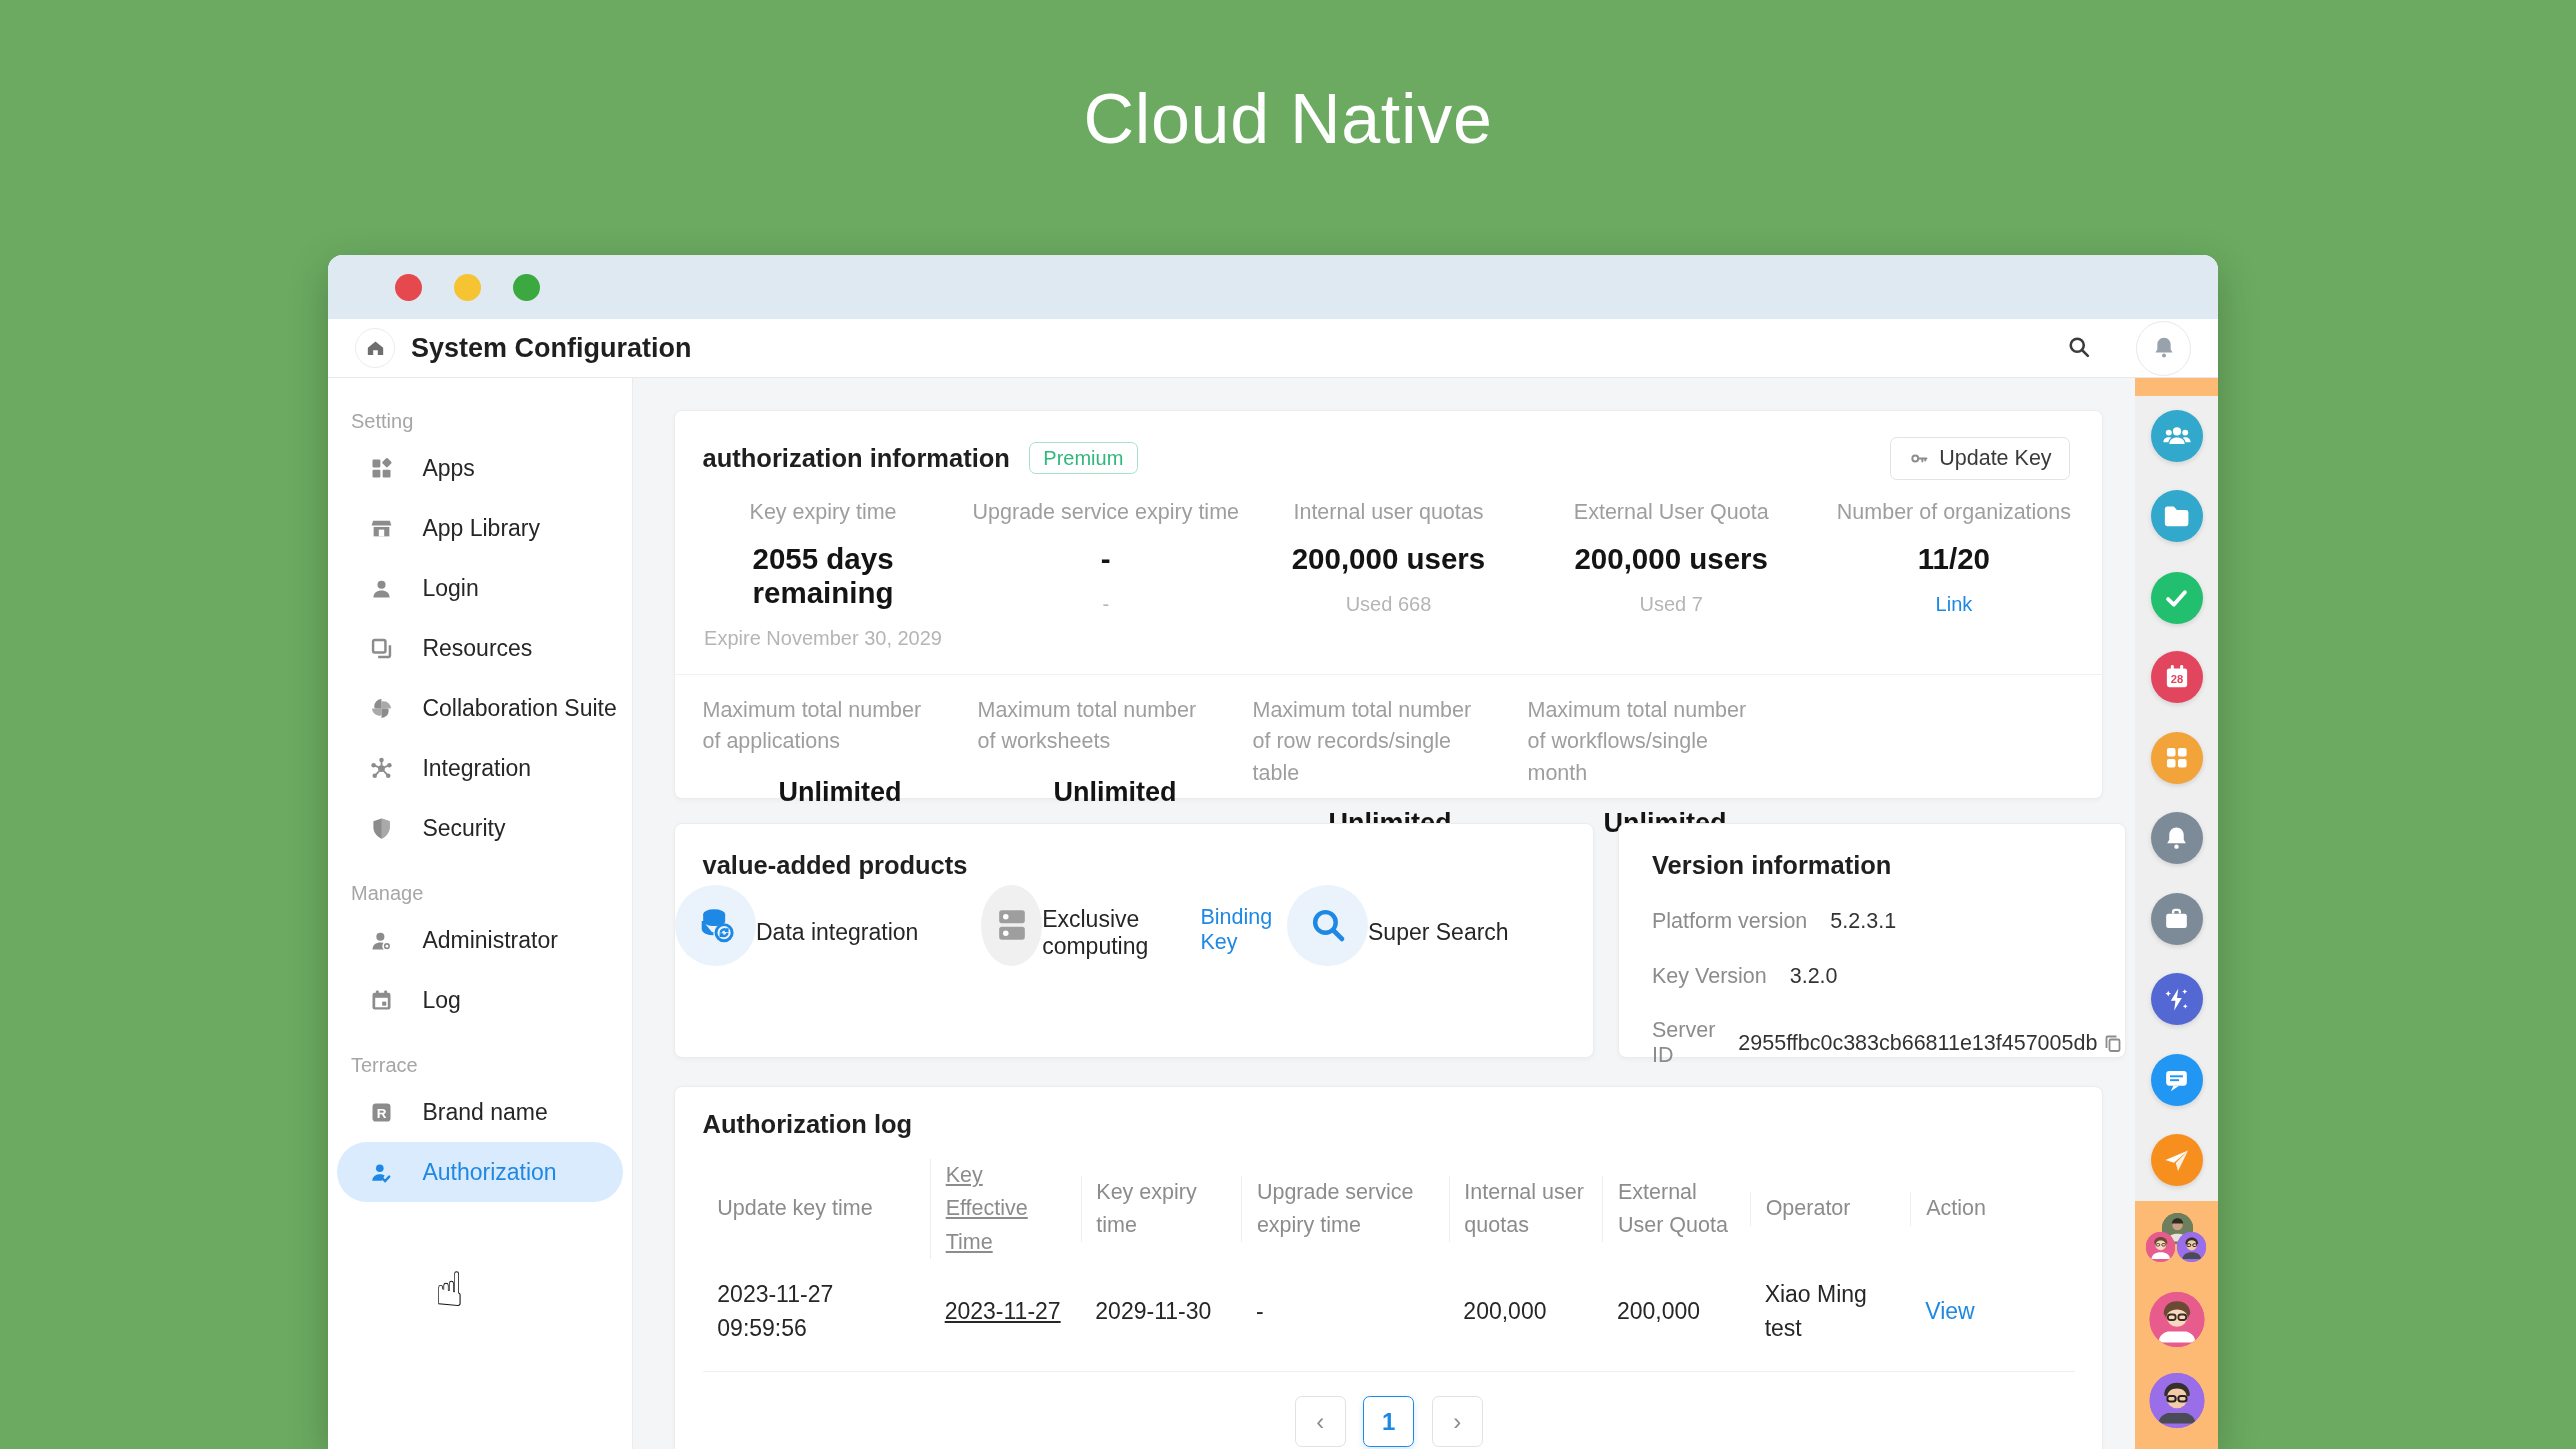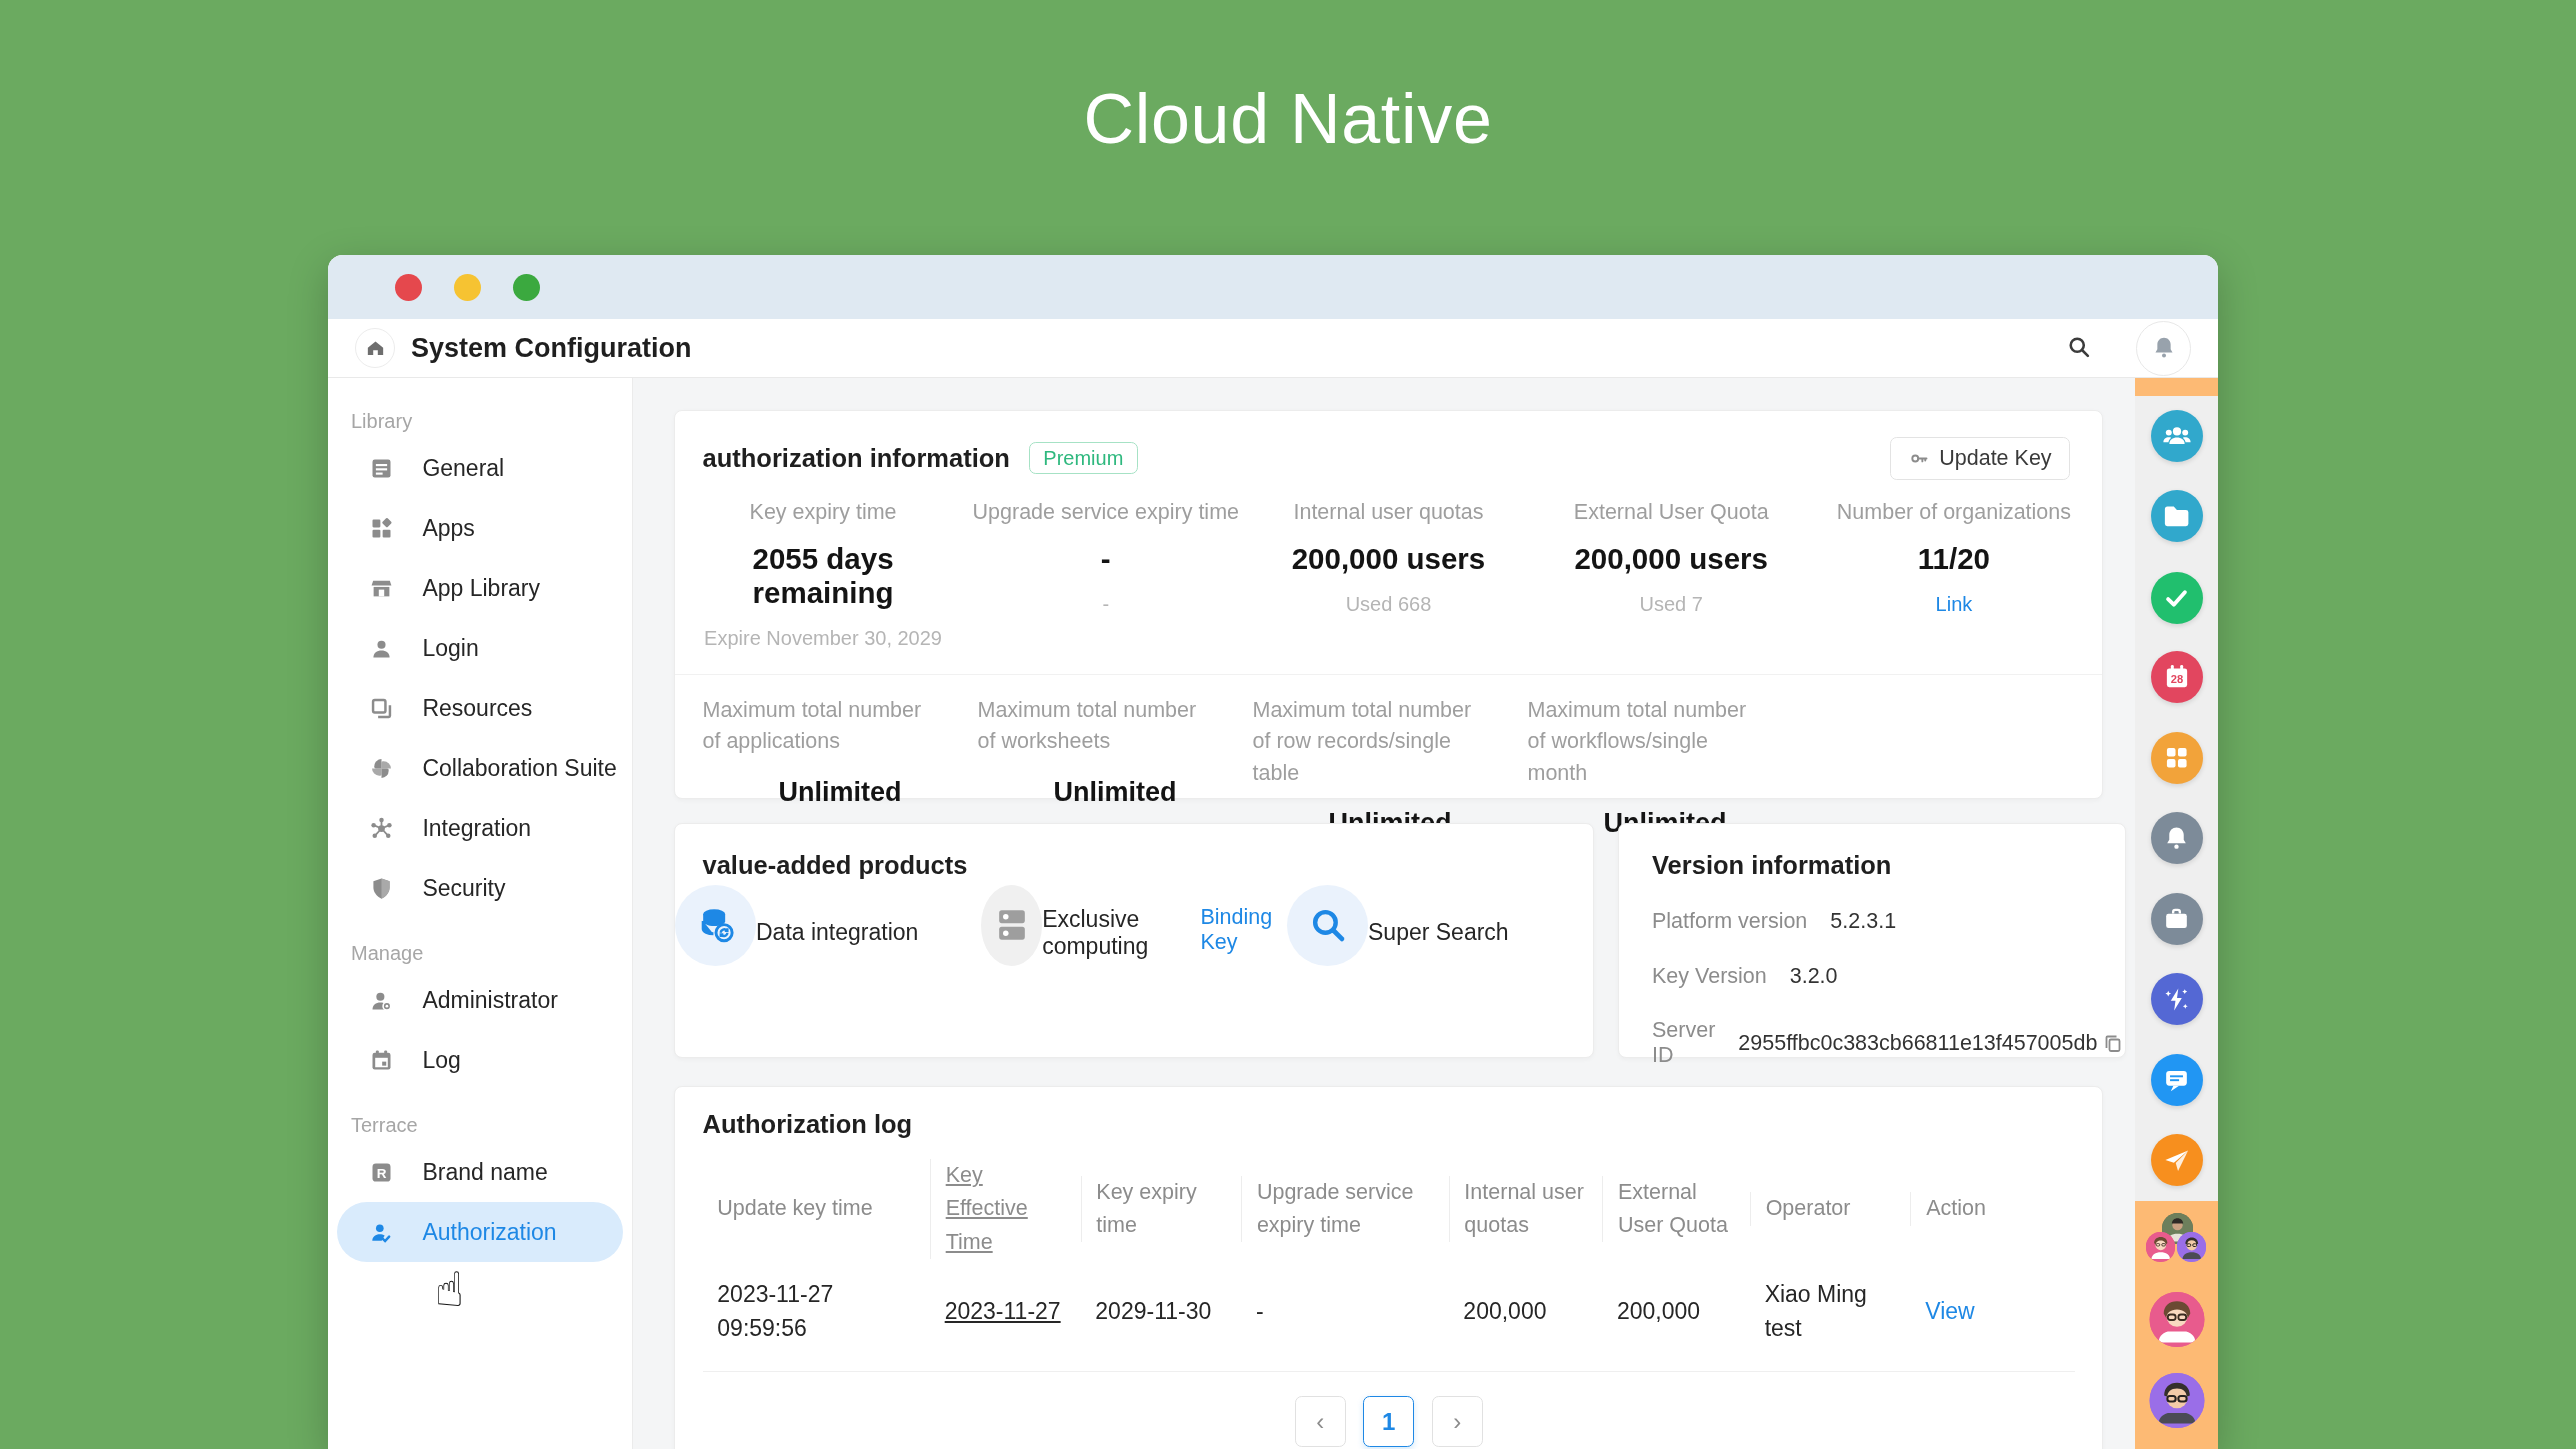--- a/index.html
+++ b/index.html
@@ -171,33 +171,22 @@
       <svg width="28" height="28" viewBox="0 0 24 24">
           <path d="M12 3.2c-3.2 0-5.7 2.5-5.7 5.7v4.1L4.7 15.8h14.6L17.7 13V8.9c0-3.2-2.5-5.7-5.7-5.7z" fill="#98A2AC"></path>
           <circle cx="12" cy="18.4" r="1.7" fill="#98A2AC"></circle>
         </svg>
     </span>
   </div>
 
   <div class="content">
 
     <nav class="sidebar">
-      <div class="side-section-label">Library</div>
-
-      <div class="side-item">
-        <span class="sicon">
-            <svg viewBox="0 0 24 24" width="27" height="27">
-              <rect x="4" y="4" width="16" height="16" rx="2" fill="#8C8C8C"></rect>
-              <rect x="7" y="8" width="10" height="1.9" fill="#fff"></rect>
-              <rect x="7" y="11.8" width="10" height="1.9" fill="#fff"></rect>
-              <rect x="7" y="15.6" width="6" height="1.9" fill="#fff"></rect>
-            </svg>
-          </span>
-        <span>General</span>
-      </div>
+      <div class="side-section-label">Setting</div>
+
       <div class="side-item">
         <span class="sicon">
             <svg viewBox="0 0 24 24" width="27" height="27">
               <rect x="4" y="4" width="7" height="7" rx="1" fill="#8C8C8C"></rect>
               <rect x="4" y="13" width="7" height="7" rx="1" fill="#8C8C8C"></rect>
               <rect x="13" y="13" width="7" height="7" rx="1" fill="#8C8C8C"></rect>
               <rect x="13.6" y="3.6" width="6.4" height="6.4" rx="1" transform="rotate(45 16.8 6.8)" fill="#8C8C8C"></rect>
             </svg>
           </span>
         <span>Apps</span>

